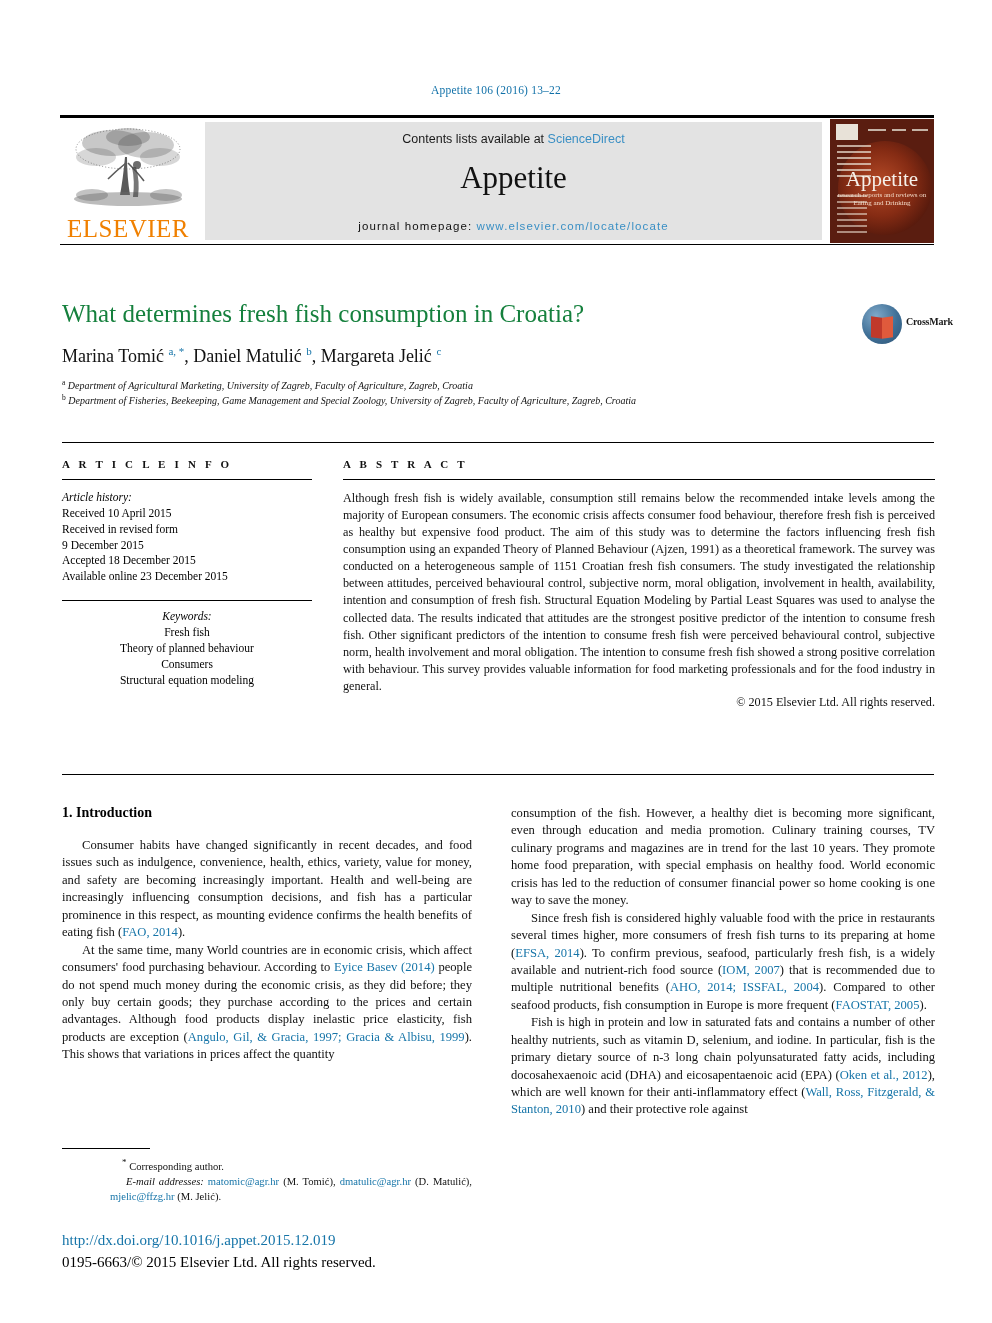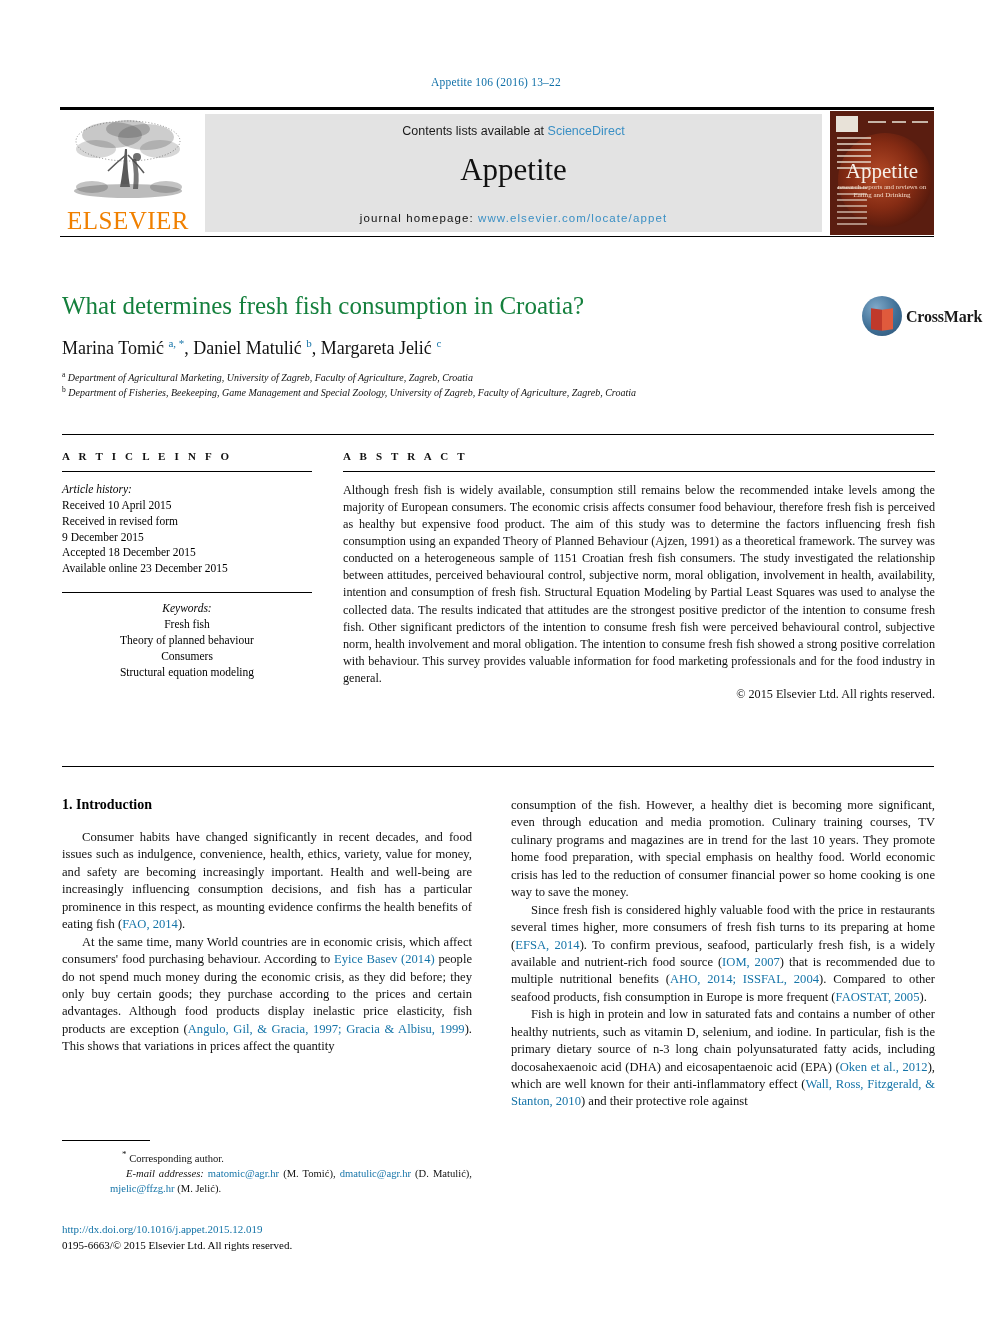--- a/index.html
+++ b/index.html
@@ -12,21 +12,21 @@
     width: 992px;
     height: 1323px;
     position: relative;
     font-family: "Liberation Serif", "DejaVu Serif", serif;
     color: #000000;
     overflow: hidden;
   }
 
   .page {
     position: absolute;
-    left: 0; top: 4px;
+    left: 0; top: 12px;
     width: 992px;
     height: 972px;
   }
 
   
   .running-head {
     position: absolute;
     top: 72px;
     left: 0;
     width: 992px;
@@ -273,21 +273,21 @@
     width: 11px; height: 21px;
     background: #e05a3c;
     transform: skewY(-9deg);
   }
   .crossmark .cm-label {
     position: absolute;
     left: 44px;
     top: 16px;
     font-family: "Liberation Serif", serif;
     font-weight: bold;
-    font-size: 16px;
+    font-size: 10px;
     color: #1a1a1a;
     letter-spacing: -.2px;
   }
   .rule-top-info {
     left: 62px;
     top: 430px;
     width: 872px;
     height: 1px;
     position: absolute;
     background: #000;
@@ -422,21 +422,21 @@
   }
   .footnote-line2 {
     text-indent: 14px;
   }
 
   .imprint {
     position: absolute;
     left: 62px;
     top: 1218px;
     width: 420px;
-    font-size: 11px;
+    font-size: 15px;
     line-height: 1.45;
   }
   .imprint .doi {
     color: #1574a8;
   }
 </style>
 </head>
 <body>
 
 <div class="page">
@@ -467,21 +467,21 @@
       </svg>
       <div class="elsevier-word">ELSEVIER</div>
     </div>
 
     <div class="masthead-center">
       <div class="contents-line">
         <span>Contents lists available at </span><span class="sd">ScienceDirect</span>
       </div>
       <div class="journal-wordmark">Appetite</div>
       <div class="homepage-line">
-        <span>journal homepage: </span><span class="url">www.elsevier.com/locate/appet</span>
+        <span>journal homepage: </span><span class="url">www.elsevier.com/locate/locate</span>
       </div>
     </div>
 
     <div class="cover-thumb">
       <div class="glow"></div>
       <div class="cov-top"></div>
       <div class="cov-top-line" style="left:38px; width:18px;"></div>
       <div class="cov-top-line" style="left:62px; width:14px;"></div>
       <div class="cov-top-line" style="left:82px; width:16px;"></div>
       <div class="cov-sidelist">

